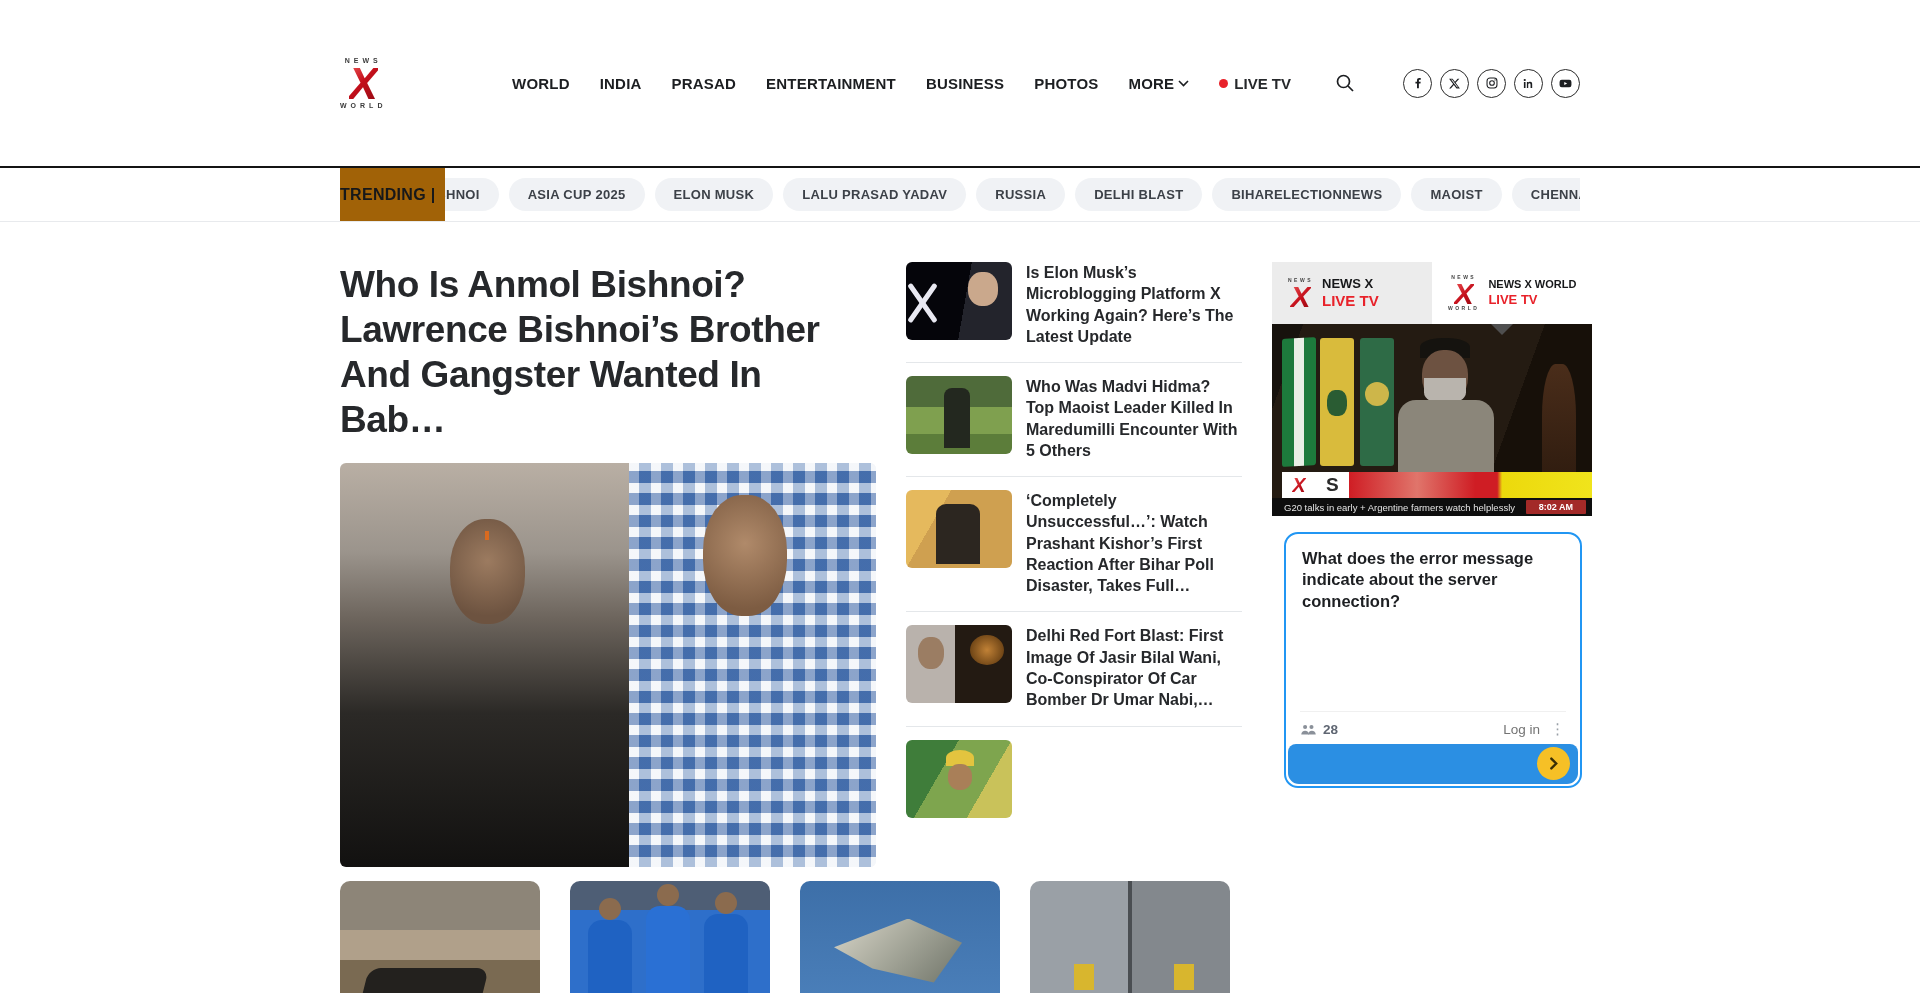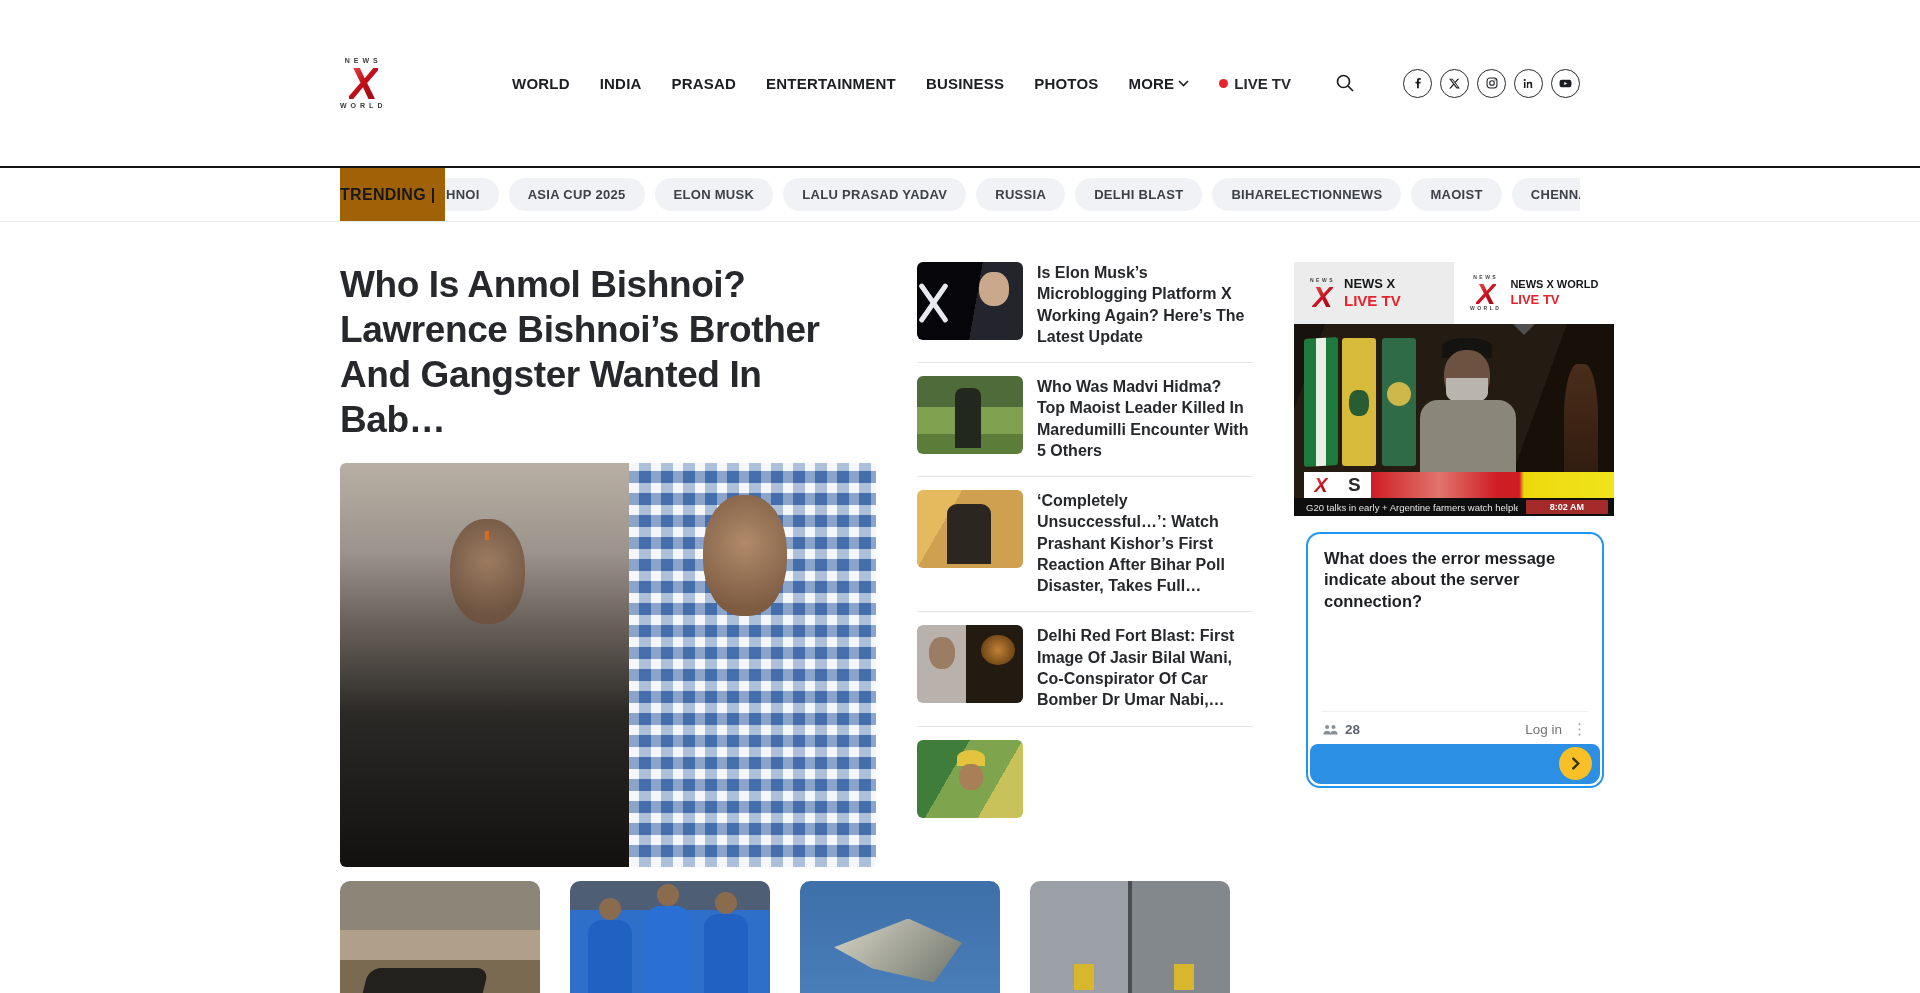--- a/index.html
+++ b/index.html
@@ -32,21 +32,21 @@
   .trending-inner { width:1240px; margin:0 auto; height:100%; position:relative;
     display:flex; align-items:center; overflow:hidden; }
   .trend-label { position:absolute; left:0; top:0; bottom:0; z-index:2; background:#a16207;
     display:flex; align-items:center; padding-right:10px;
     font-size:16px; font-weight:700; color:#17181a; letter-spacing:.3px; }
   .pills { display:flex; gap:10px; margin-left:78px; white-space:nowrap; }
   .pill { background:#f0f2f5; color:#3c4148; font-size:13px; font-weight:600;
     letter-spacing:.3px; padding:9px 19px; border-radius:999px; cursor:pointer; flex:0 0 auto; }
 
   
-  .main { width:1240px; margin:40px auto 0; display:flex; gap:41px; }
+  .main { width:1240px; margin:40px auto 0; display:flex; gap:30px; }
   .col-left { width:536px; flex:0 0 auto; }
   .col-mid { width:336px; flex:0 0 auto; }
   .col-right { width:320px; flex:0 0 auto; }
 
   .lead-title { font-size:37px; line-height:1.22; font-weight:700; color:#26282b;
     letter-spacing:-.4px; cursor:pointer; }
   .lead-image { margin-top:20px; width:536px; height:404px; border-radius:6px;
     overflow:hidden; display:flex; cursor:pointer; }
   .li-left { width:54%; height:100%; position:relative;
     background:linear-gradient(180deg,#b9afa4 0%,#9b948c 22%,#6e665e 38%,#2b2926 62%,#121110 100%); }
@@ -135,21 +135,21 @@
   .l3-logo .bigx { font-size:20px; font-weight:800; font-style:italic;
     background:linear-gradient(135deg,#f05a5a,#c40f1b 55%,#8f0a12);
     -webkit-background-clip:text; background-clip:text; color:transparent; }
   .l3-s { background:#fff; padding:0 10px; display:flex; align-items:center;
     font-size:19px; font-weight:600; color:#2b2b2b; }
   .l3-bar { flex:1; background:linear-gradient(90deg,#cf1d24 0%,#e0756b 28%,#cf1d24 52%,#cf1d24 61%,#ecd90c 63%,#f0e41c 100%); }
   .tickerbar { position:absolute; left:0; right:0; bottom:0; height:18px; background:#0e0e0e;
     display:flex; align-items:center; padding:0 6px 0 12px; z-index:3; }
   .ticker-text { font-size:9.5px; color:#e4e4e4; white-space:nowrap; overflow:hidden; flex:1; }
   .ticker-time { background:#a32a28; color:#fff; font-size:9px; font-weight:700;
-    padding:2px 24px; margin-left:8px; border-radius:1px; }
+    padding:2px 13px; margin-left:8px; border-radius:1px; }
 
   
   .qwidget { margin:16px 0 0 12px; width:298px; height:256px; background:#fff;
     border:2px solid #2196f3; border-radius:14px; position:relative; padding:14px 16px; }
   .qtext { font-size:16.5px; font-weight:600; line-height:1.3; color:#1d1f22; }
   .qfooter { position:absolute; left:14px; right:14px; bottom:48px; display:flex;
     align-items:center; gap:6px; color:#6b7280; font-size:13.5px;
     border-top:1px solid #f0f0f0; padding-top:8px; }
   .qcount { font-weight:600; color:#5f6672; }
   .qlogin { margin-left:auto; color:#737373; cursor:pointer; }

